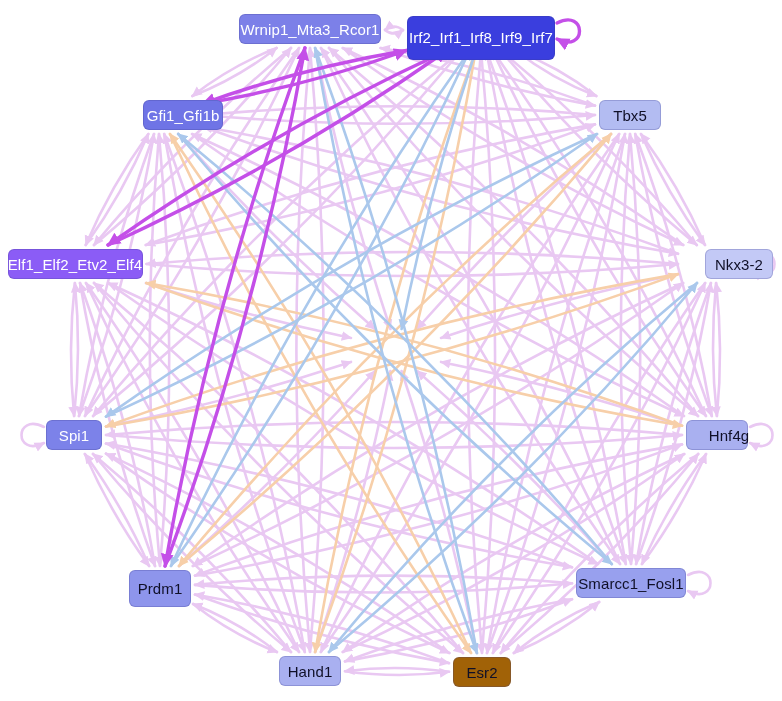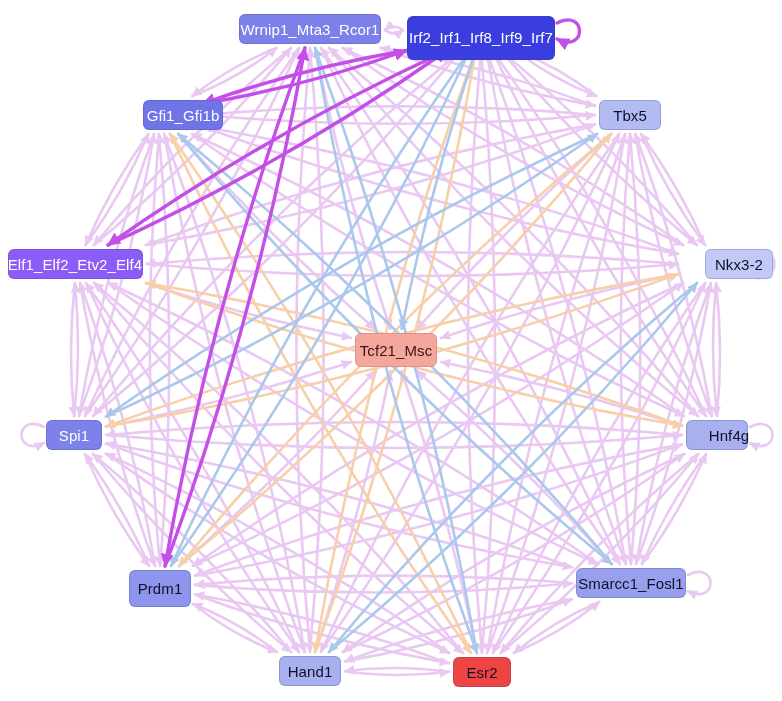--- a/index.html
+++ b/index.html
@@ -223,35 +223,32 @@
       </div>
       <div class="node" style="left: 682px; top: 249px; width: 68px; height: 30px; background: rgb(195, 201, 246); color: rgb(16, 16, 40); border: 1px solid rgba(60, 60, 140, 0.25); margin-left: 23px;">
         <span>Nkx3-2</span>
       </div>
       <div class="node" style="left: 686px; top: 420px; width: 62px; height: 30px; background: rgb(169, 176, 240); color: rgb(16, 16, 40); border: 1px solid rgba(60, 60, 140, 0.25); padding-left: 24px;">
         <span>Hnf4g</span>
       </div>
       <div class="node" style="left: 576px; top: 568px; width: 110px; height: 30px; background: rgb(152, 160, 238); color: rgb(16, 16, 40); border: 1px solid rgba(60, 60, 140, 0.25);">
         <span>Smarcc1_Fosl1</span>
       </div>
-      <div class="node" style="left: 453px; top: 657px; width: 58px; height: 30px; background: #ef4444; color: rgb(16, 16, 40); border: 1px solid rgba(60, 60, 140, 0.25);">
+      <div class="node" style="left: 453px; top: 657px; width: 58px; height: 30px; background: #a16207; color: rgb(16, 16, 40); border: 1px solid rgba(60, 60, 140, 0.25);">
         <span>Esr2</span>
       </div>
       <div class="node" style="left: 279px; top: 656px; width: 62px; height: 30px; background: rgb(169, 176, 240); color: rgb(16, 16, 40); border: 1px solid rgba(60, 60, 140, 0.25);">
         <span>Hand1</span>
       </div>
       <div class="node" style="left: 129px; top: 570px; width: 62px; height: 37px; background: rgb(142, 149, 236); color: rgb(16, 16, 40); border: 1px solid rgba(60, 60, 140, 0.25);">
         <span>Prdm1</span>
       </div>
       <div class="node" style="left: 46px; top: 420px; width: 56px; height: 30px; background: rgb(124, 130, 233); color: rgb(255, 255, 255); border: 1px solid rgba(60, 60, 140, 0.25);">
         <span>Spi1</span>
       </div>
       <div class="node" style="left: 7.5px; top: 249px; width: 135px; height: 30px; background: #8b5cf6; color: rgb(255, 255, 255); border: 1px solid rgba(60, 60, 140, 0.25);">
         <span>Elf1_Elf2_Etv2_Elf4</span>
       </div>
       <div class="node" style="left: 119px; top: 100px; width: 80px; height: 30px; background: rgb(111, 116, 230); color: rgb(255, 255, 255); border: 1px solid rgba(60, 60, 140, 0.25); margin-left: 24px;">
         <span>Gfi1_Gfi1b</span>
-      </div>
-      <div class="node" style="left: 355px; top: 333px; width: 82px; height: 34px; background: rgb(244, 167, 156); color: rgb(58, 21, 21); border: 1px solid rgb(224, 144, 138);">
-        <span>Tcf21_Msc</span>
       </div>
     </div>
 </div>
 
 </body></html>

